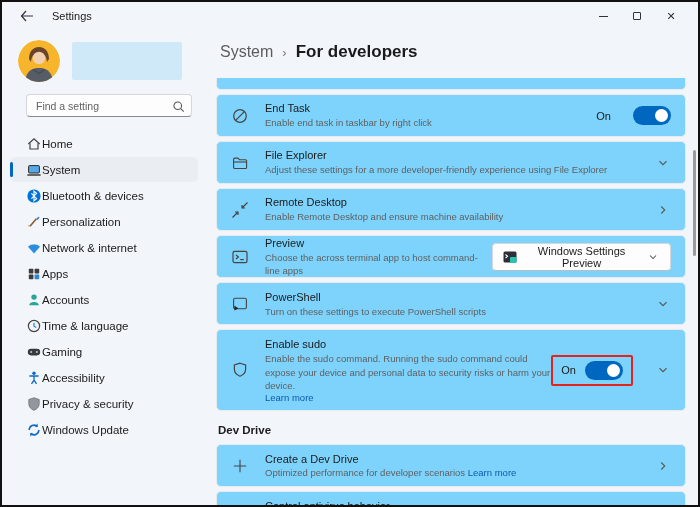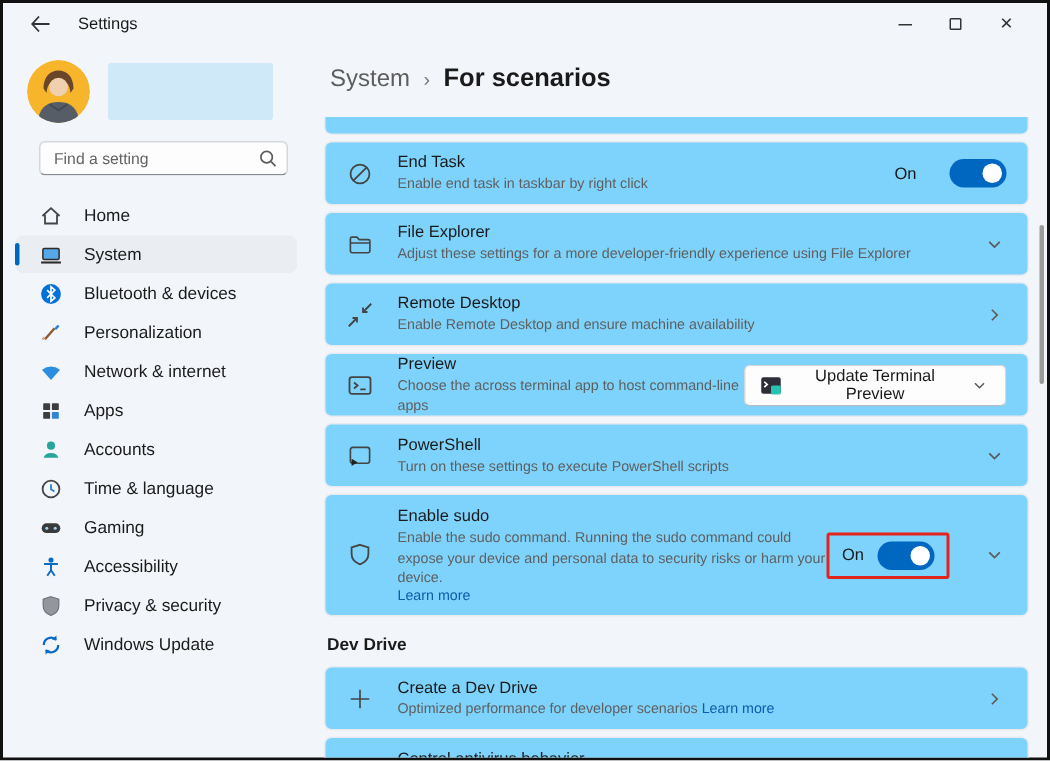--- a/index.html
+++ b/index.html
@@ -27,21 +27,21 @@
   .searchbox{margin:12px 14px 0 24px;position:relative;}
   .searchbox input{width:100%;height:23px;border:1px solid #d3d6db;border-bottom:1px solid #878a8f;border-radius:4px;background:#fdfdfd;font-family:inherit;font-size:10.5px;color:#444;padding:0 24px 0 9px;outline:none;}
   .searchbox input::placeholder{color:#636363;}
   .search-icon{position:absolute;right:7px;top:5px;}
   
   .nav{margin-top:14px;}
   .nav-item{height:25px;margin:1px 8px;display:flex;align-items:center;padding-left:16px;border-radius:5px;position:relative;cursor:pointer;}
   .nav-item.selected{background:#eaedf1;}
   .nav-item.selected::before{content:"";position:absolute;left:0;top:5px;width:3px;height:15px;border-radius:2px;background:#0067c0;}
   .nav-icon{width:16px;height:16px;display:flex;align-items:center;justify-content:center;flex:0 0 16px;}
-  .nav-label{font-size:11.5px;color:#1b1b1b;margin-left:14px;white-space:nowrap;}
+  .nav-label{font-size:11.5px;color:#1b1b1b;white-space:nowrap;}
   
   .breadcrumb{margin:12px 0 10px 4px;display:flex;align-items:baseline;height:26px;}
   .crumb-parent{font-size:16px;color:#5d5d5d;cursor:pointer;}
   .crumb-sep{font-size:13px;color:#7a7a7a;margin:0 9px;}
   .page-title{font-size:17px;font-weight:700;color:#1a1a1a;}
   
   .card{background:#7dd3fc;border:1px solid #e7eaee;border-radius:5px;margin-bottom:4px;display:flex;align-items:center;padding:0 14px;min-height:43px;}
   .card.sliver{min-height:12px;height:12px;border-top:none;border-top-left-radius:0;border-top-right-radius:0;margin-bottom:4px;}
   .card-icon{width:18px;height:18px;flex:0 0 18px;display:flex;align-items:center;justify-content:center;margin-right:16px;}
   .card-text{display:flex;flex-direction:column;justify-content:center;max-width:360px;}
@@ -221,21 +221,21 @@
             </span>
           <span class="nav-label">Windows Update</span>
         </div>
       </nav>
     </aside>
 
     <main class="main">
       <div class="breadcrumb">
         <span class="crumb-parent">System</span>
         <span class="crumb-sep">›</span>
-        <span class="page-title">For scenarios</span>
+        <span class="page-title">For developers</span>
       </div>
 
       <div class="content">
         <div class="card sliver"></div>
 
         <div class="card">
           <span class="card-icon">
               <svg width="18" height="18" viewBox="0 0 18 18">
                 <circle cx="9" cy="9" r="6.3" fill="none" stroke="#444" stroke-width="1.2"></circle>
                 <path d="M4.7 13.3L13.3 4.7" stroke="#444" stroke-width="1.2"></path>
@@ -304,21 +304,21 @@
           </div>
           <div class="card-control">
             <button class="dropdown">
               <span style="display:flex;">
                   <svg width="14" height="14" viewBox="0 0 14 14">
                     <rect x="0.5" y="1.5" width="13" height="11" rx="1.5" fill="#2e2e38"></rect>
                     <rect x="7" y="7" width="6.5" height="6" rx="1" fill="#27c2b0"></rect>
                     <path d="M2.5 4.5l2 1.8-2 1.8" fill="none" stroke="#fff" stroke-width="1.1"></path>
                   </svg>
                 </span>
-              <span>Update Terminal Preview</span>
+              <span>Windows Settings Preview</span>
               <span class="chev">
                   <svg width="12" height="12" viewBox="0 0 16 16">
                     <path d="M4 6l4 4 4-4" fill="none" stroke="#5a5a5a" stroke-width="1.4"></path>
                   </svg>
                 </span>
             </button>
           </div>
         </div>
 
         <div class="card">

